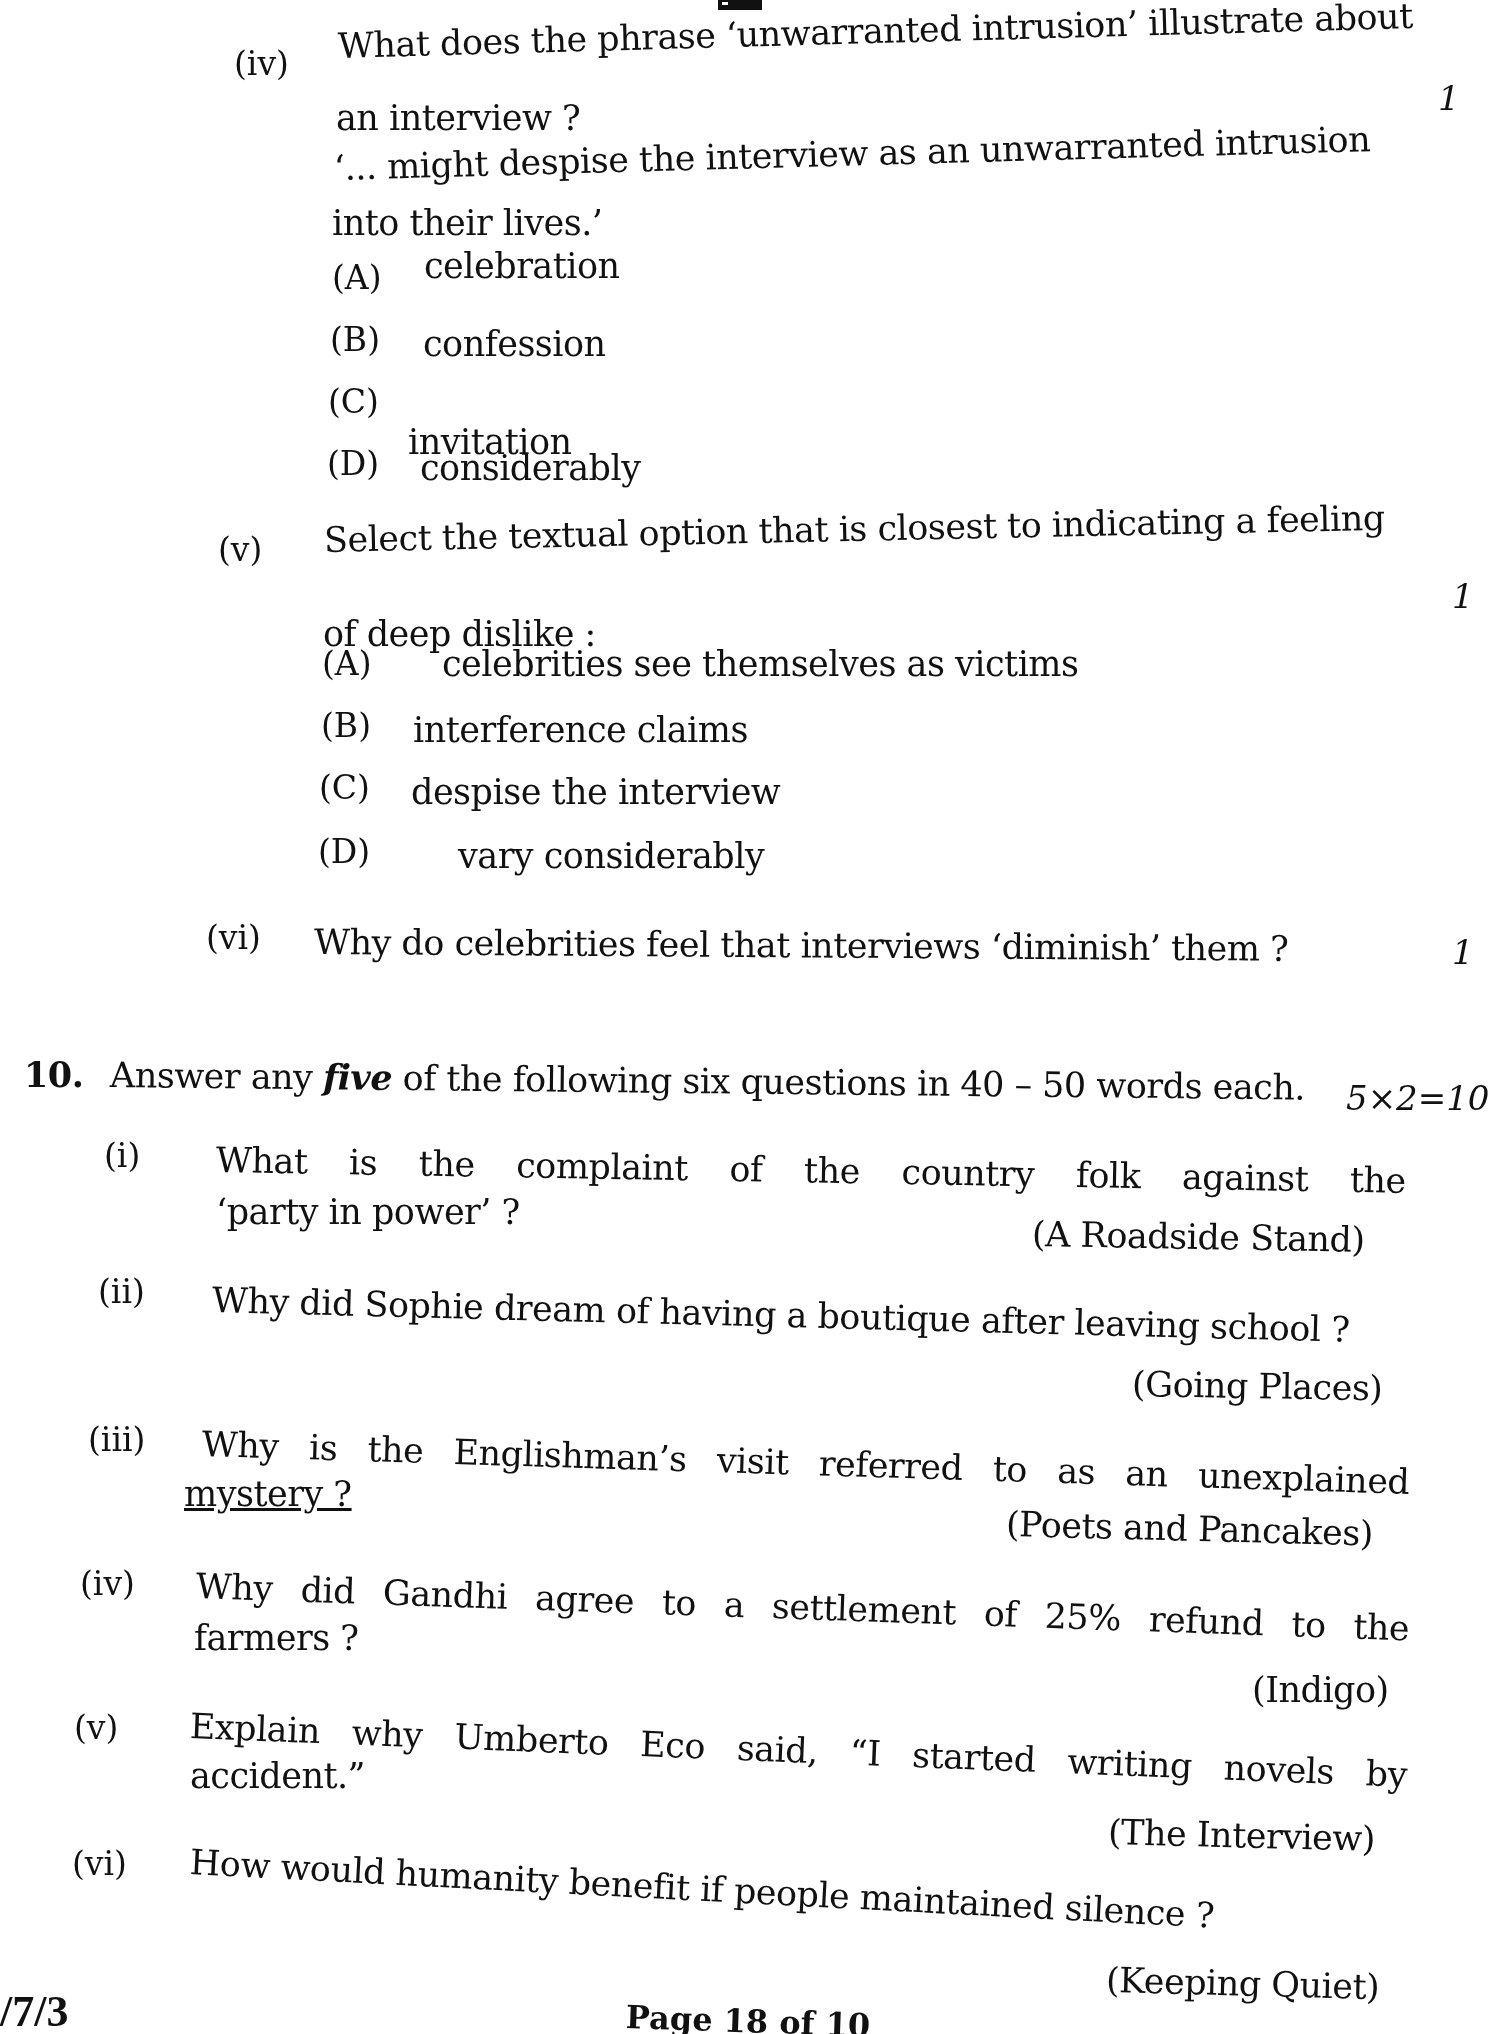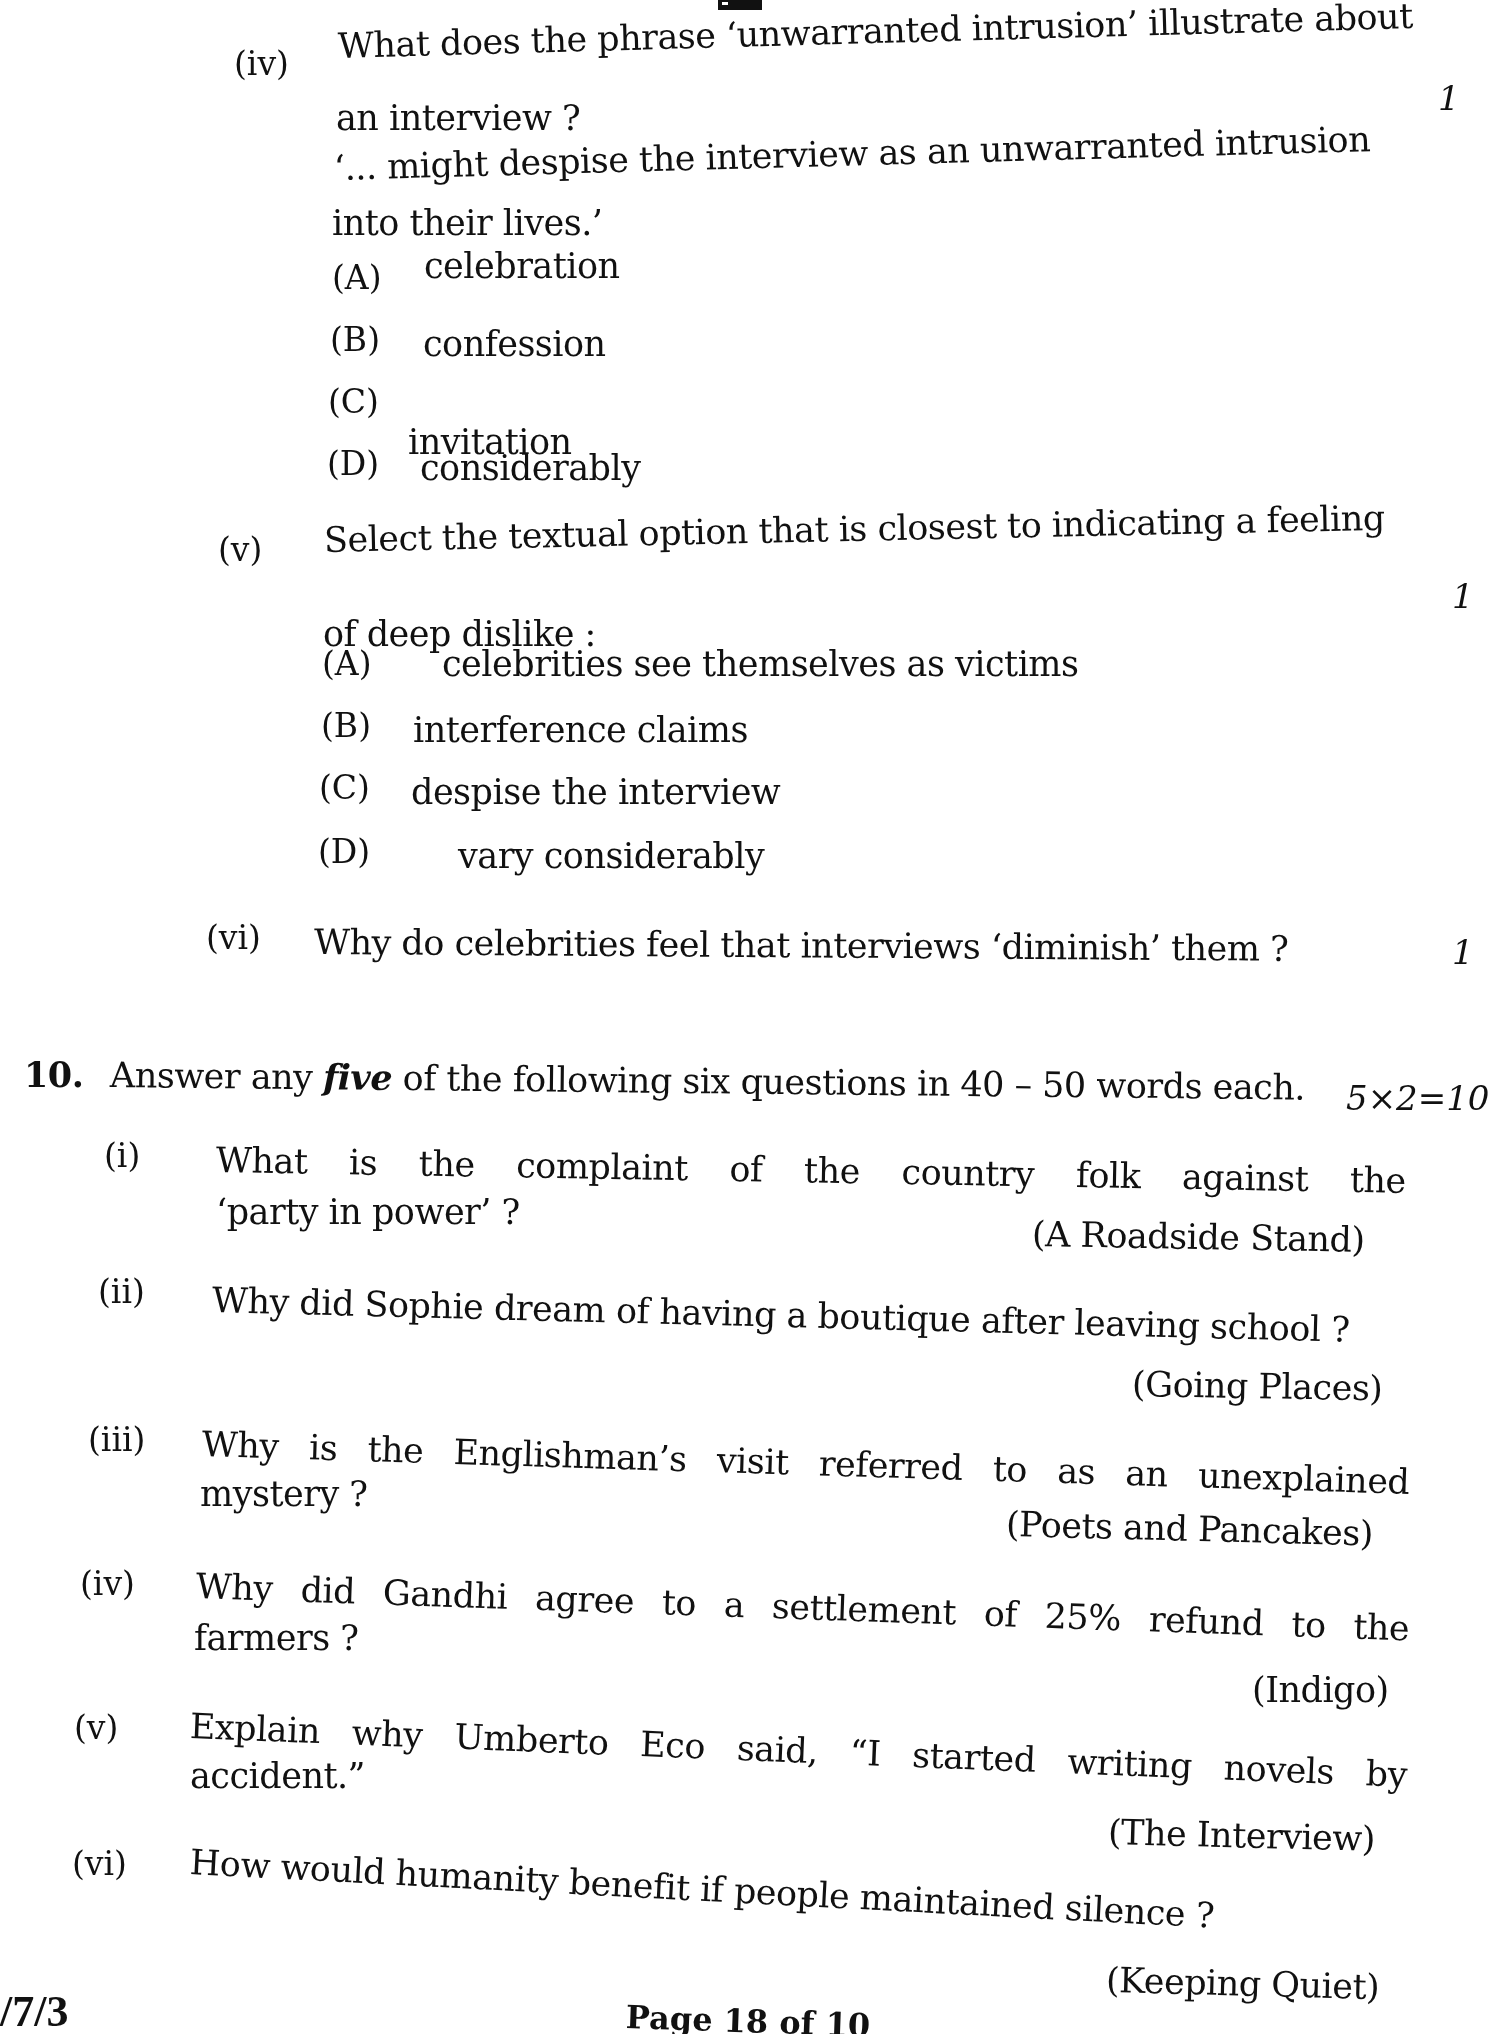--- a/index.html
+++ b/index.html
@@ -112,21 +112,21 @@
       <span>is</span>
       <span>the</span>
       <span>Englishman’s</span>
       <span>visit</span>
       <span>referred</span>
       <span>to</span>
       <span>as</span>
       <span>an</span>
       <span>unexplained</span>
   </div>
-  <span class="abs t" style="left:200px;top:1474px;">mystery ?</span>
+  <span class="abs t" style="left:184px;top:1474px;text-decoration:underline;">mystery ?</span>
   <span class="abs t" style="left:1006px;top:1504px;transform:rotate(1.5deg);transform-origin:left;">(Poets and Pancakes)</span>
 </div>
 
 <div>
   <span class="abs lbl" style="left:80px;top:1564px;">(iv)</span>
   <div class="abs t just" style="left:196px;top:1566px;width:1214px;transform:rotate(2deg);transform-origin:left;">
     <span>Why</span>
       <span>did</span>
       <span>Gandhi</span>
       <span>agree</span>

